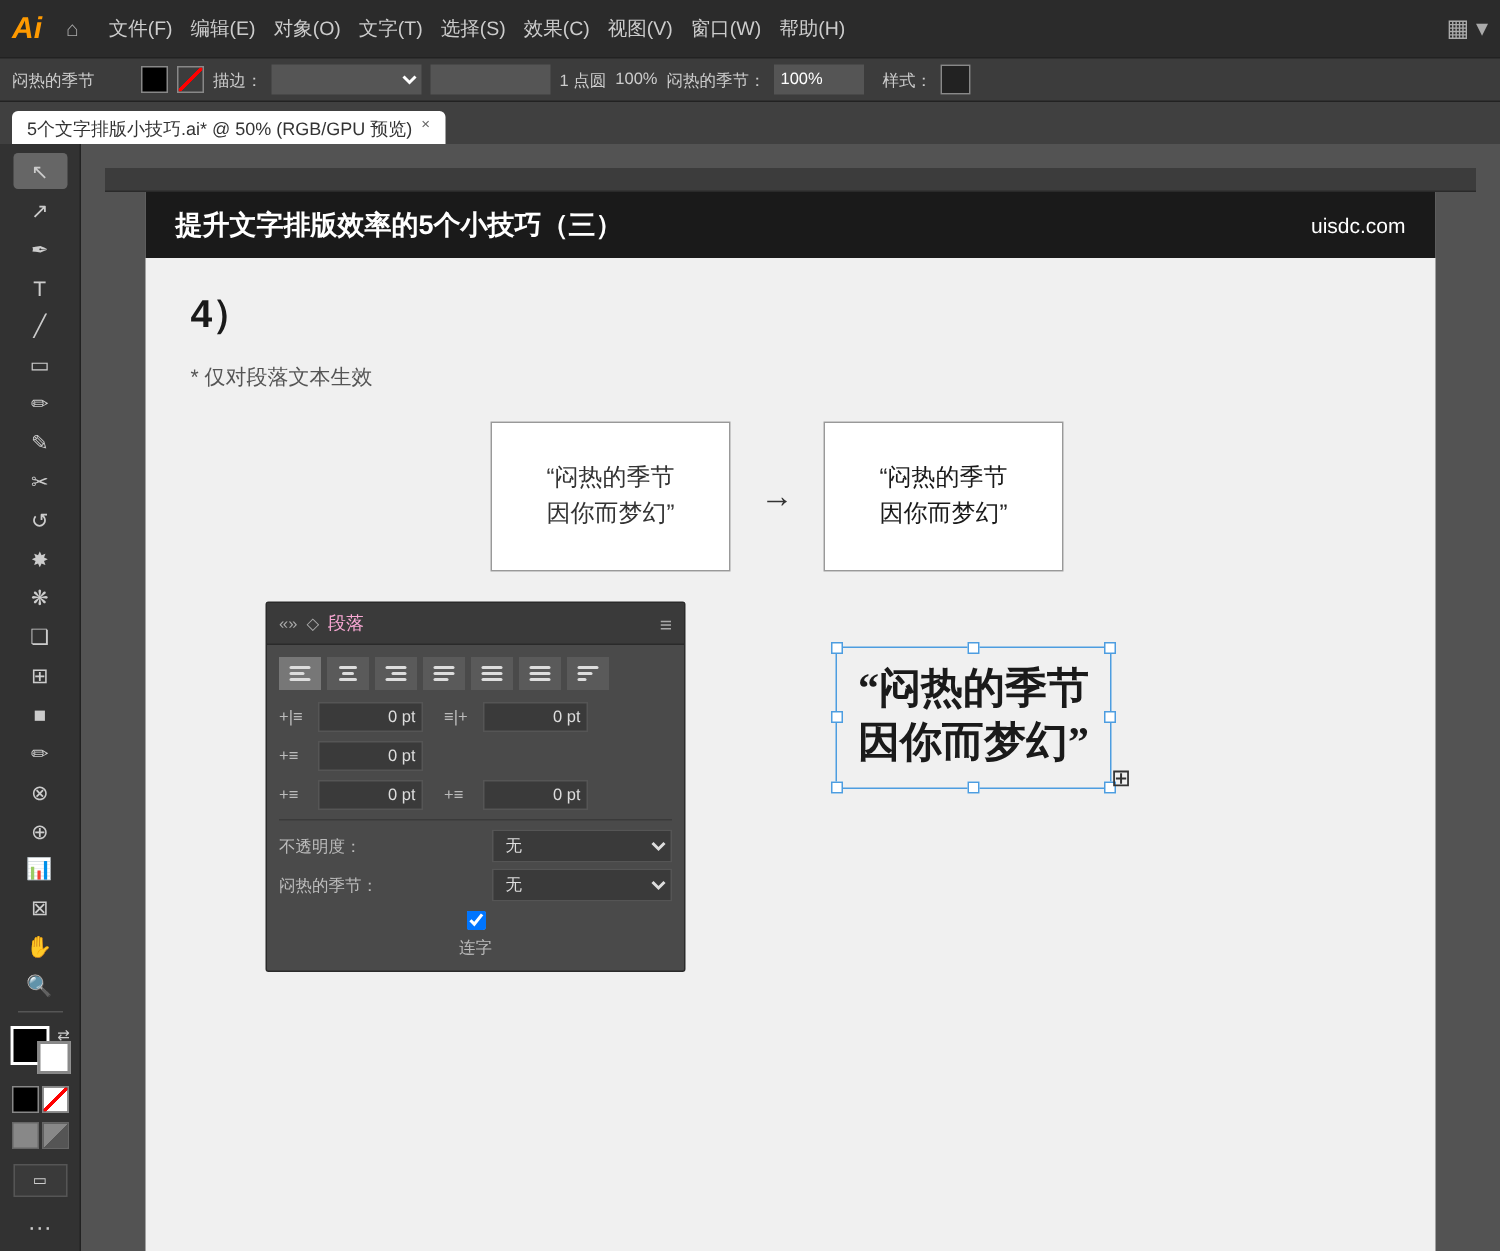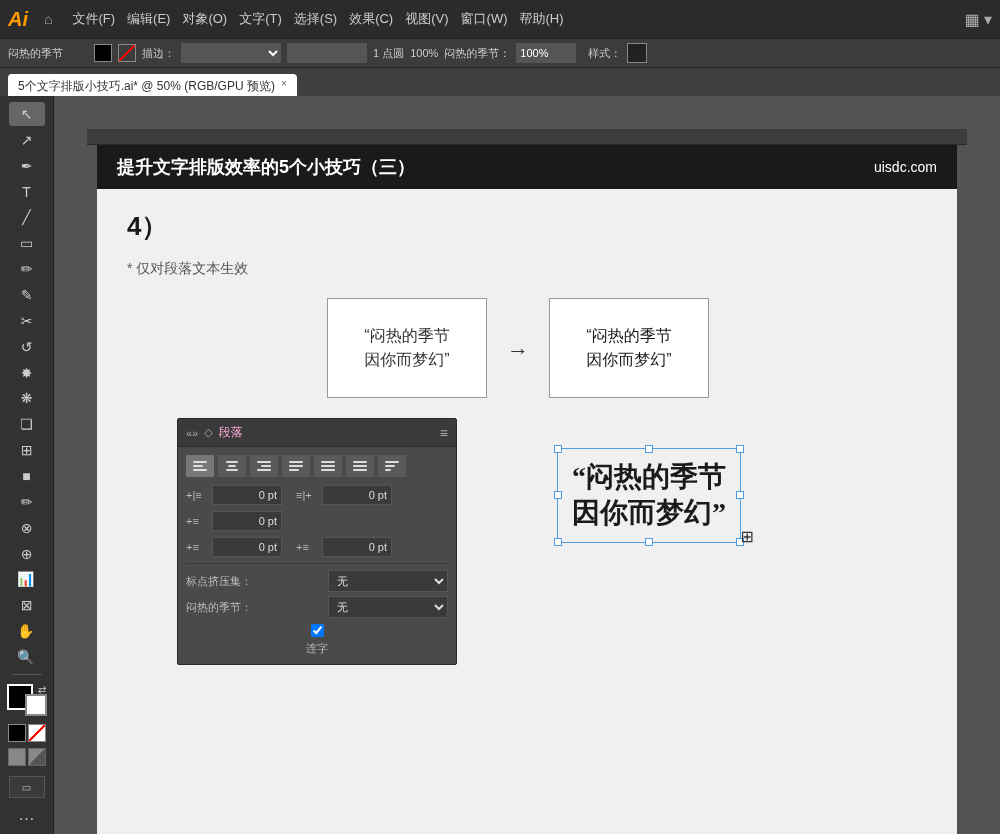--- a/index.html
+++ b/index.html
@@ -145,21 +145,21 @@
       background: #555;
       margin: 3px 0;
     }
 
     
     .canvas-area {
       flex: 1;
       background: #535353;
       overflow: auto;
       position: relative;
-      padding: 33px;
+      padding: 16px;
     }
 
     
     .doc-canvas {
       width: 860px;
       min-height: 720px;
       background: #f0f0f0;
       margin: 0 auto;
       position: relative;
     }
@@ -596,21 +596,21 @@
               <div class="input-row">
                 <span class="input-label">+≡</span>
                 <input class="panel-input" type="text" value="0 pt" style="">
                 <span class="input-label" style="margin-left:8px;">+≡</span>
                 <input class="panel-input" type="text" value="0 pt" style="">
               </div>
 
               <div class="panel-separator"></div>
 
               <div class="panel-dropdown-row">
-                <span class="panel-dropdown-label">标点挤压集：</span>
+                <span class="panel-dropdown-label">不透明度：</span>
                 <select class="panel-dropdown">
                   <option>无</option>
                 </select>
               </div>
               <div class="panel-dropdown-row">
                 <span class="panel-dropdown-label">闷热的季节：</span>
                 <select class="panel-dropdown">
                   <option>无</option>
                 </select>
               </div>

